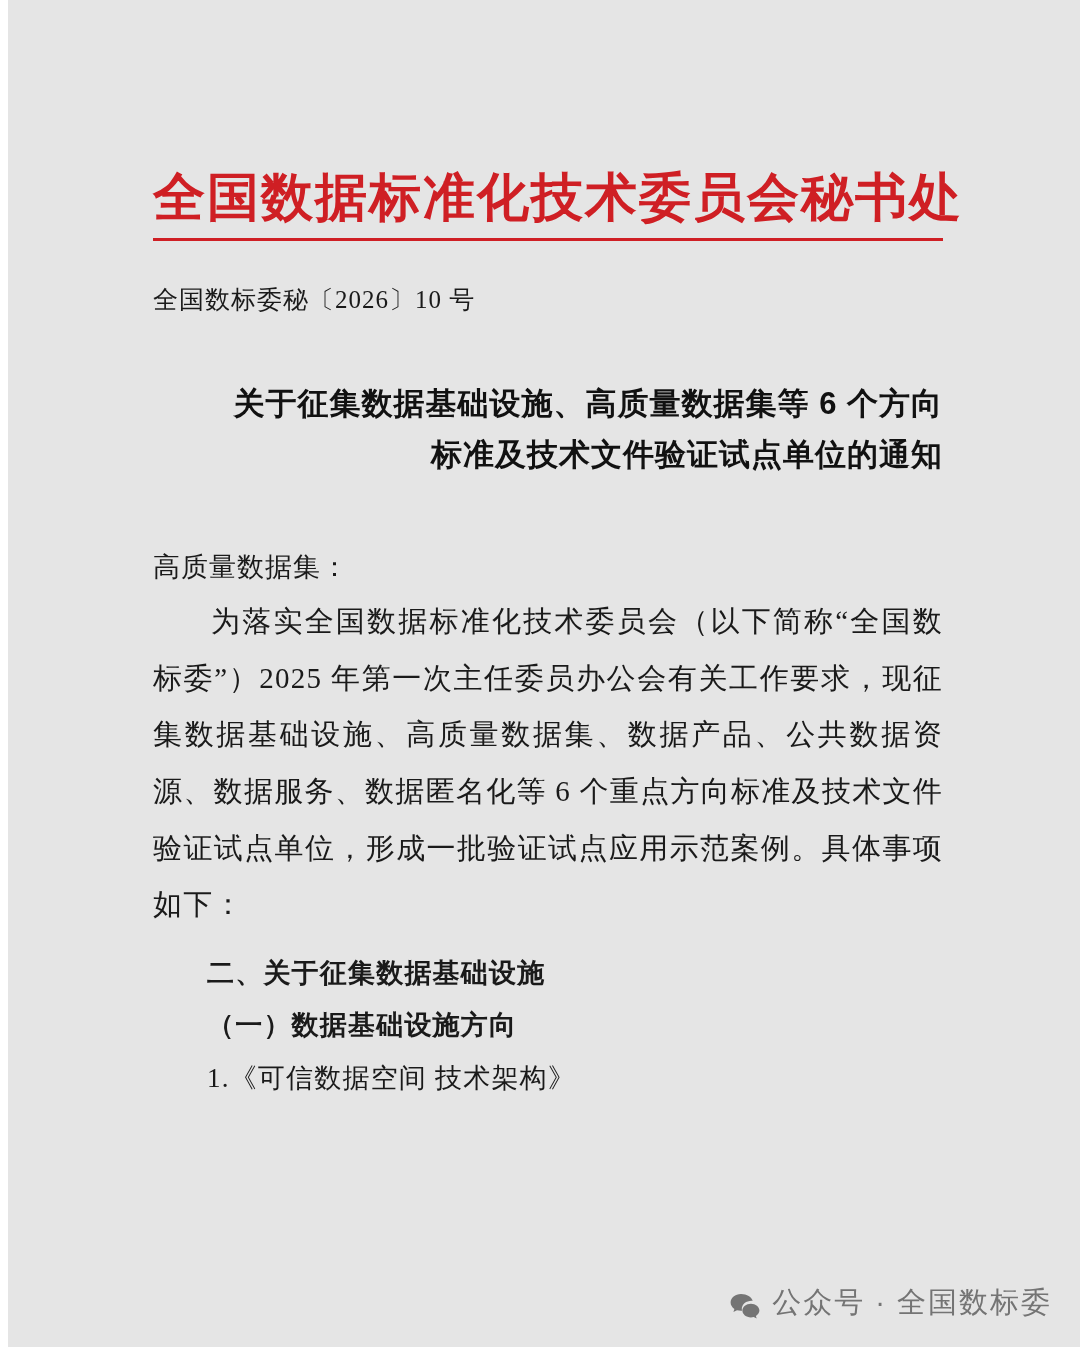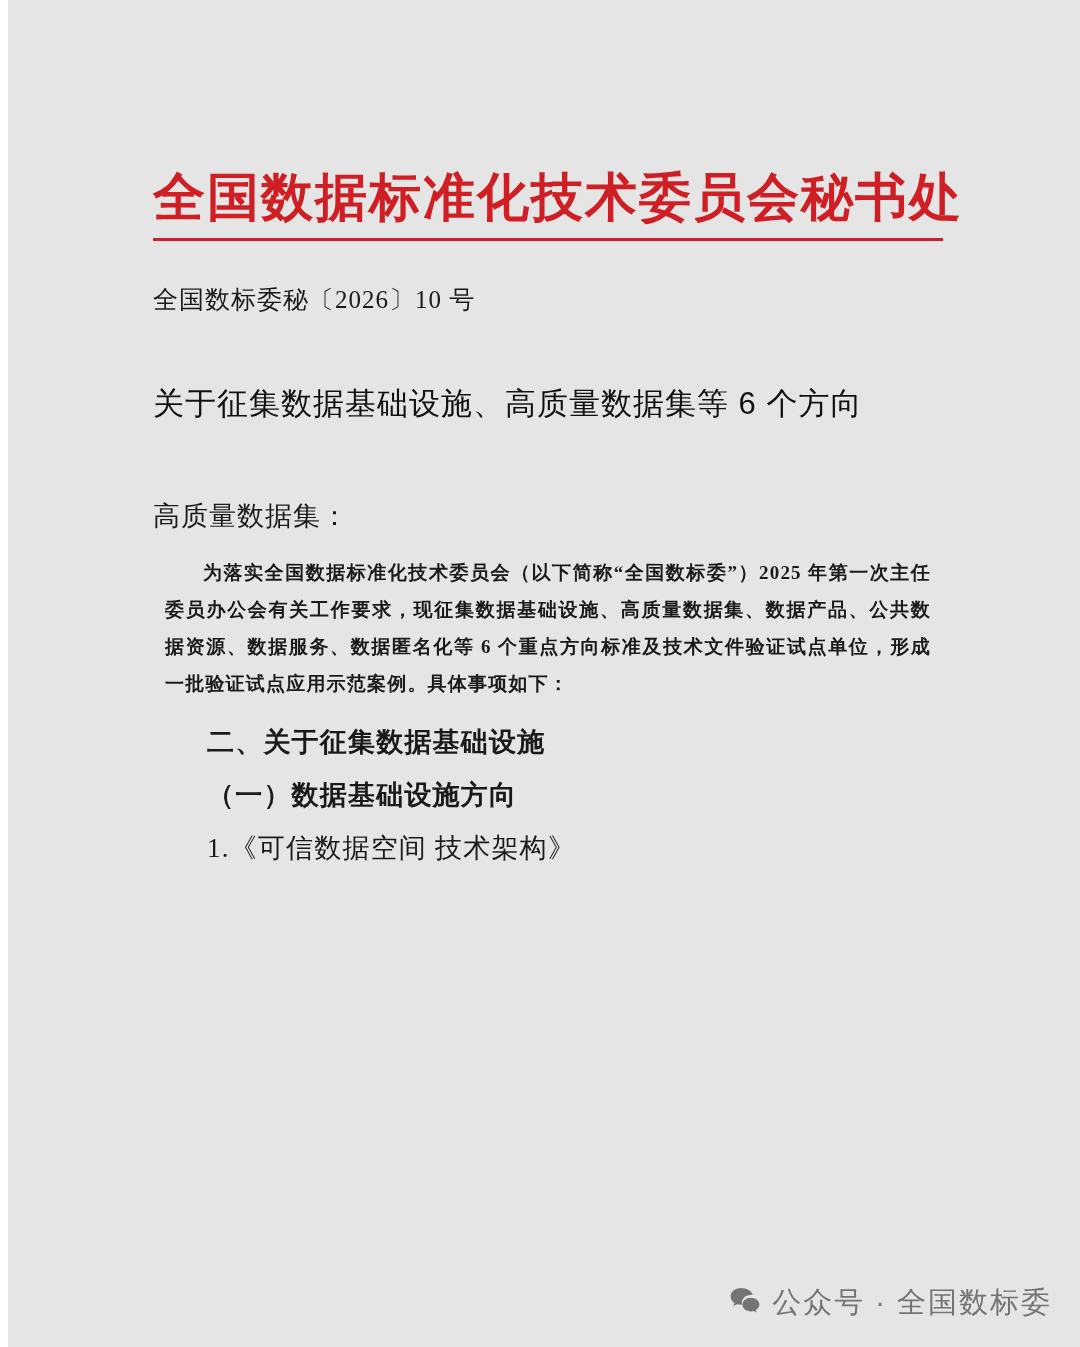--- a/index.html
+++ b/index.html
@@ -54,44 +54,43 @@
     margin-top: 42px;
     text-align: left;
     font-size: 25px;
     letter-spacing: 1px;
     padding-right: 4px;
   }
 
   
   .doc-title {
     margin-top: 62px;
-    text-align: left;
+    text-align: right;
     font-family: "Liberation Sans", "DejaVu Sans", sans-serif;
-    font-weight: normal;
+    font-weight: bold;
     font-size: 31px;
     line-height: 1.65;
     letter-spacing: 1px;
     color: #111;
   }
 
   
   .salutation {
     margin-top: 62px;
     font-size: 27px;
     letter-spacing: 1px;
     line-height: 1.9;
   }
   p.body-par {
-    margin: 12px;
-    font-size: 19px;
+    margin: 0;
+    font-size: 29px;
     line-height: 1.95;
     letter-spacing: 1.2px;
     text-align: justify;
     text-indent: 2em;
-    font-weight: bold;
   }
   h2.section-head {
     margin: 14px 0 0 0;
     font-family: "Liberation Sans", "DejaVu Sans", sans-serif;
     font-weight: bold;
     font-size: 27px;
     line-height: 1.95;
     letter-spacing: 1.2px;
     text-indent: 2em;
   }
@@ -112,21 +111,21 @@
     letter-spacing: 1.2px;
     text-indent: 2em;
   }
 
   
   .watermark {
     position: absolute;
     right: 36px;
     bottom: 24px;
     display: flex;
-    align-items: flex-start;
+    align-items: flex-end;
     gap: 10px;
     color: #6b6b6b;
     font-family: "Liberation Sans", "DejaVu Sans", sans-serif;
     font-size: 29px;
     letter-spacing: 2px;
     opacity: 0.92;
   }
   .wm-icon {
     width: 34px;
     height: 34px;
@@ -139,20 +138,21 @@
 <div class="page">
   <div class="content">
 
     <div class="masthead">全国数据标准化技术委员会秘书处</div>
     <div class="masthead-rule"></div>
 
     <div class="doc-number">全国数标委秘〔2026〕10 号</div>
 
     <div class="doc-title">
       <div>关于征集数据基础设施、高质量数据集等 6 个方向</div>
+      <div>标准及技术文件验证试点单位的通知</div>
     </div>
 
     <div class="salutation">高质量数据集：</div>
 
     <p class="body-par">为落实全国数据标准化技术委员会（以下简称“全国数标委”）2025 年第一次主任委员办公会有关工作要求，现征集数据基础设施、高质量数据集、数据产品、公共数据资源、数据服务、数据匿名化等 6 个重点方向标准及技术文件验证试点单位，形成一批验证试点应用示范案例。具体事项如下：</p>
 
 
 
     <h2 class="section-head">二、关于征集数据基础设施</h2>
 

